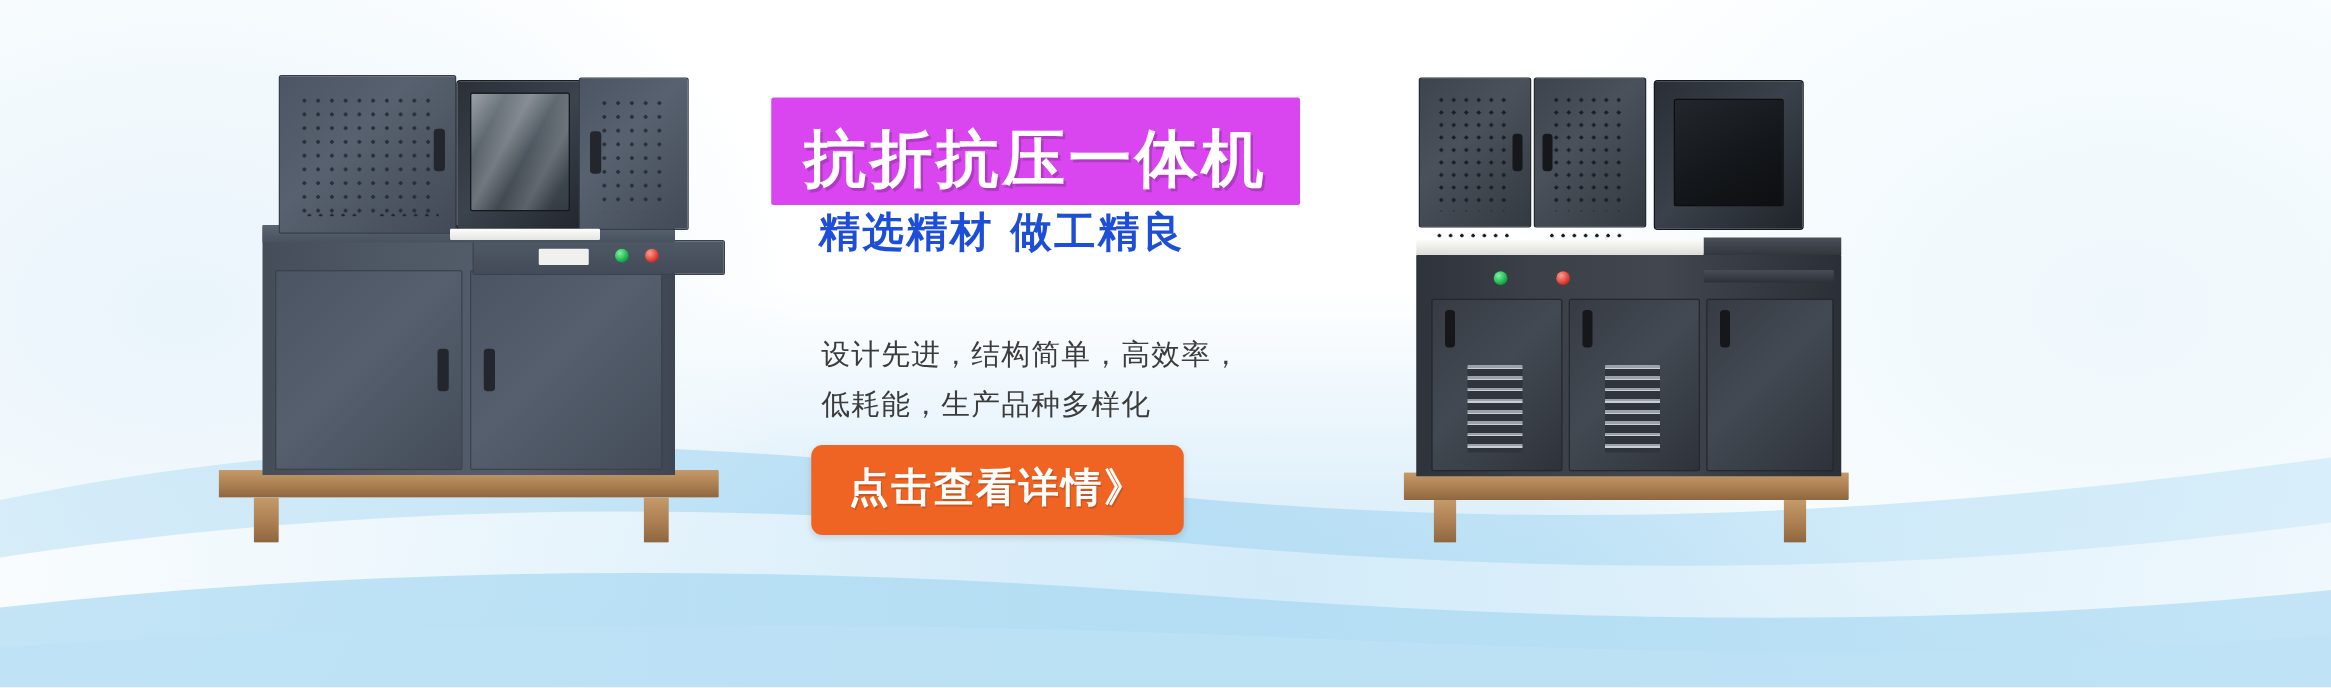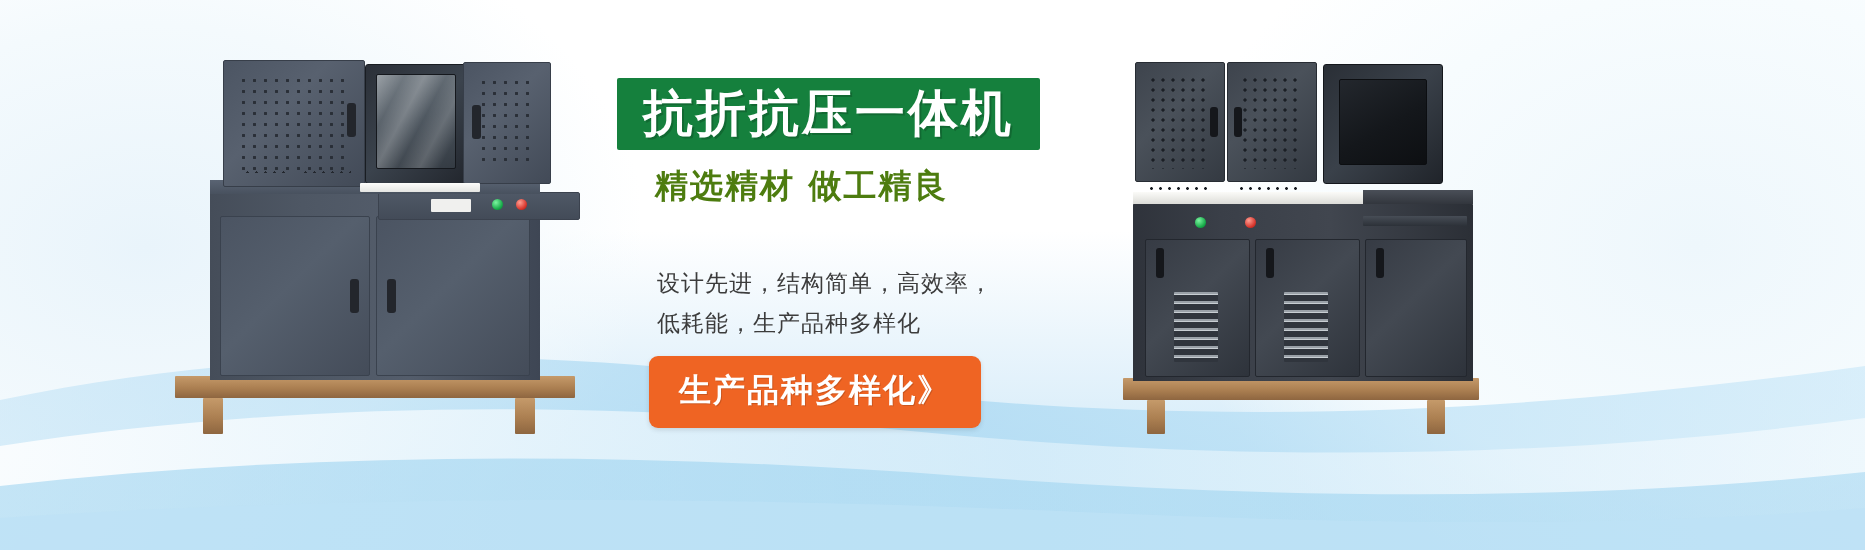--- a/index.html
+++ b/index.html
@@ -25,32 +25,32 @@
     background:radial-gradient(ellipse at 60% 45%, #eef7fc 0%, #f7fcfe 48%, rgba(255,255,255,0) 75%);
   }
   .wave{position:absolute;left:0;bottom:0;width:1865px;height:300px;}
 
   
   .copy{
     position:absolute;left:617px;top:60px;width:620px;height:420px;
   }
   .title-bar{
     position:absolute;left:0;top:18px;
-    background:#15803d;
-    padding:10px 26px 12px 26px;
+    background:#d946ef;
+    padding:24px 26px 12px 26px;
     border-radius:2px;
   }
   .title-bar .t{
     font-size:50px;line-height:1;color:#ffffff;font-weight:bold;
     letter-spacing:3px;white-space:nowrap;
     text-shadow:2px 2px 0 rgba(0,0,0,.18);
   }
   .sub-orange{
     position:absolute;left:38px;top:104px;
-    font-size:33px;font-weight:bold;color:#4d7c0f;letter-spacing:2px;
+    font-size:33px;font-weight:bold;color:#1d4ed8;letter-spacing:2px;
     white-space:nowrap;
   }
   .sub-navy{
     position:absolute;left:38px;top:155px;
     font-size:33px;font-weight:bold;color:#1a3f75;letter-spacing:2px;
     white-space:nowrap;
   }
   .body-line{
     position:absolute;left:40px;
     font-size:23px;color:#3c3c3c;letter-spacing:1px;white-space:nowrap;
@@ -310,21 +310,21 @@
       <div class="t">抗折抗压一体机</div>
     </div>
 
     <div class="sub-orange">精选精材  做工精良</div>
 
 
     <div class="body-line l2">低耗能，生产品种多样化</div>
     <div class="body-line l1">设计先进，结构简单，高效率，</div>
 
     <button class="cta">
-      <span class="c">生产品种多样化》</span>
+      <span class="c">点击查看详情》</span>
     </button>
   </div>
 
   <div class="machine m-right">
 
     <div class="pallet" style="left:8px;top:338px;width:356px;height:22px;"></div>
     <div class="pallet" style="left:32px;top:360px;width:18px;height:34px;"></div>
     <div class="pallet" style="left:312px;top:360px;width:18px;height:34px;"></div>
 
     <div class="rgt-base">

